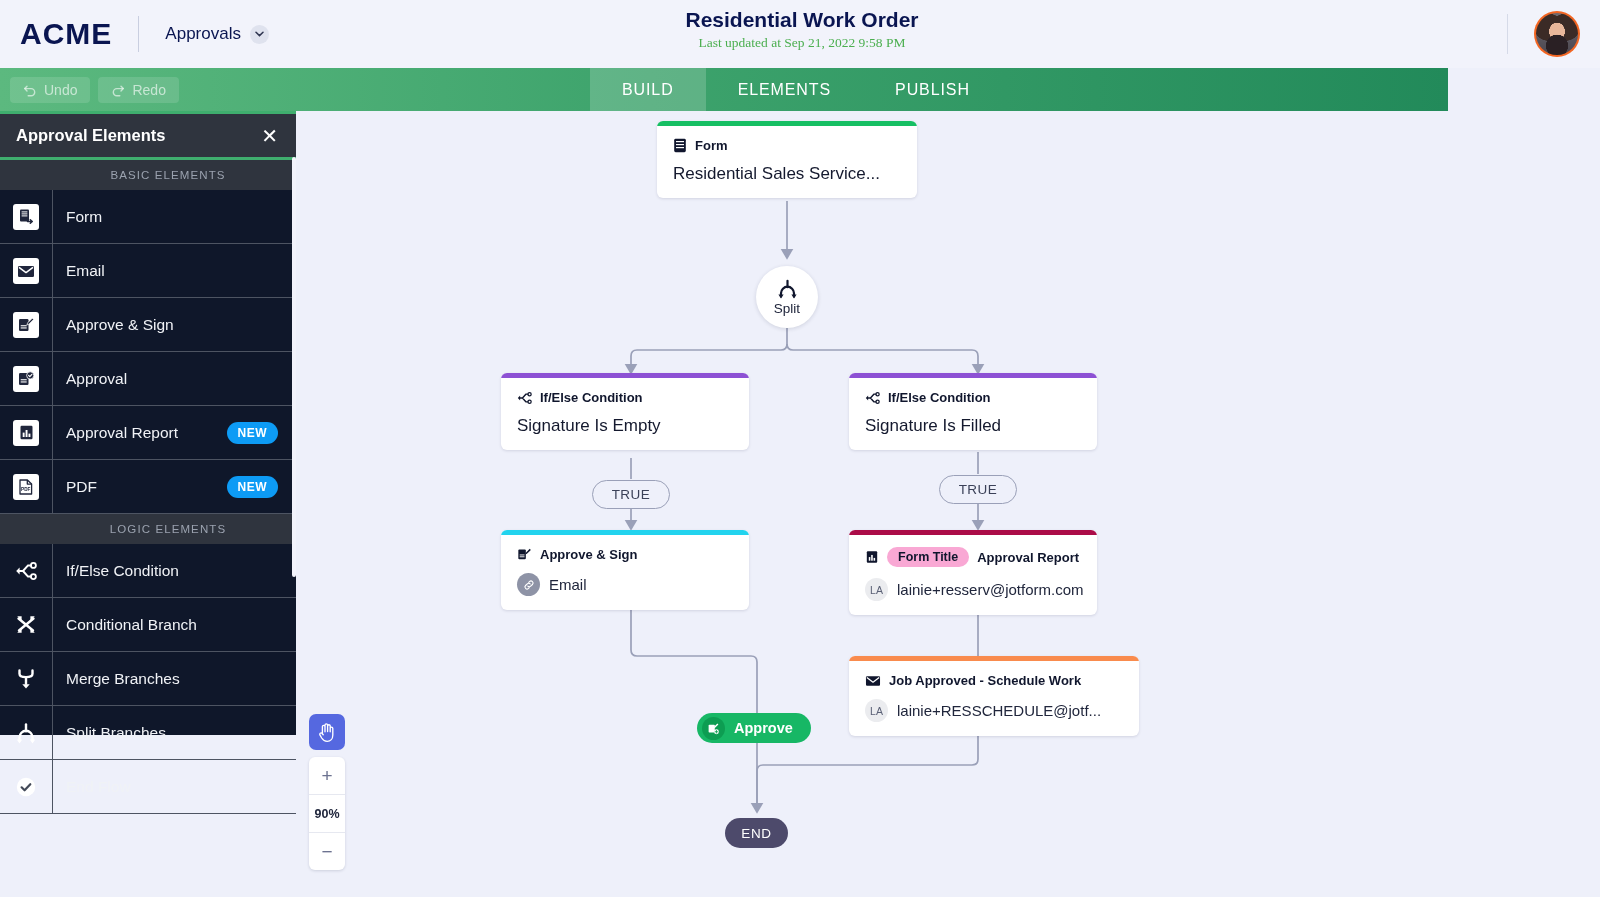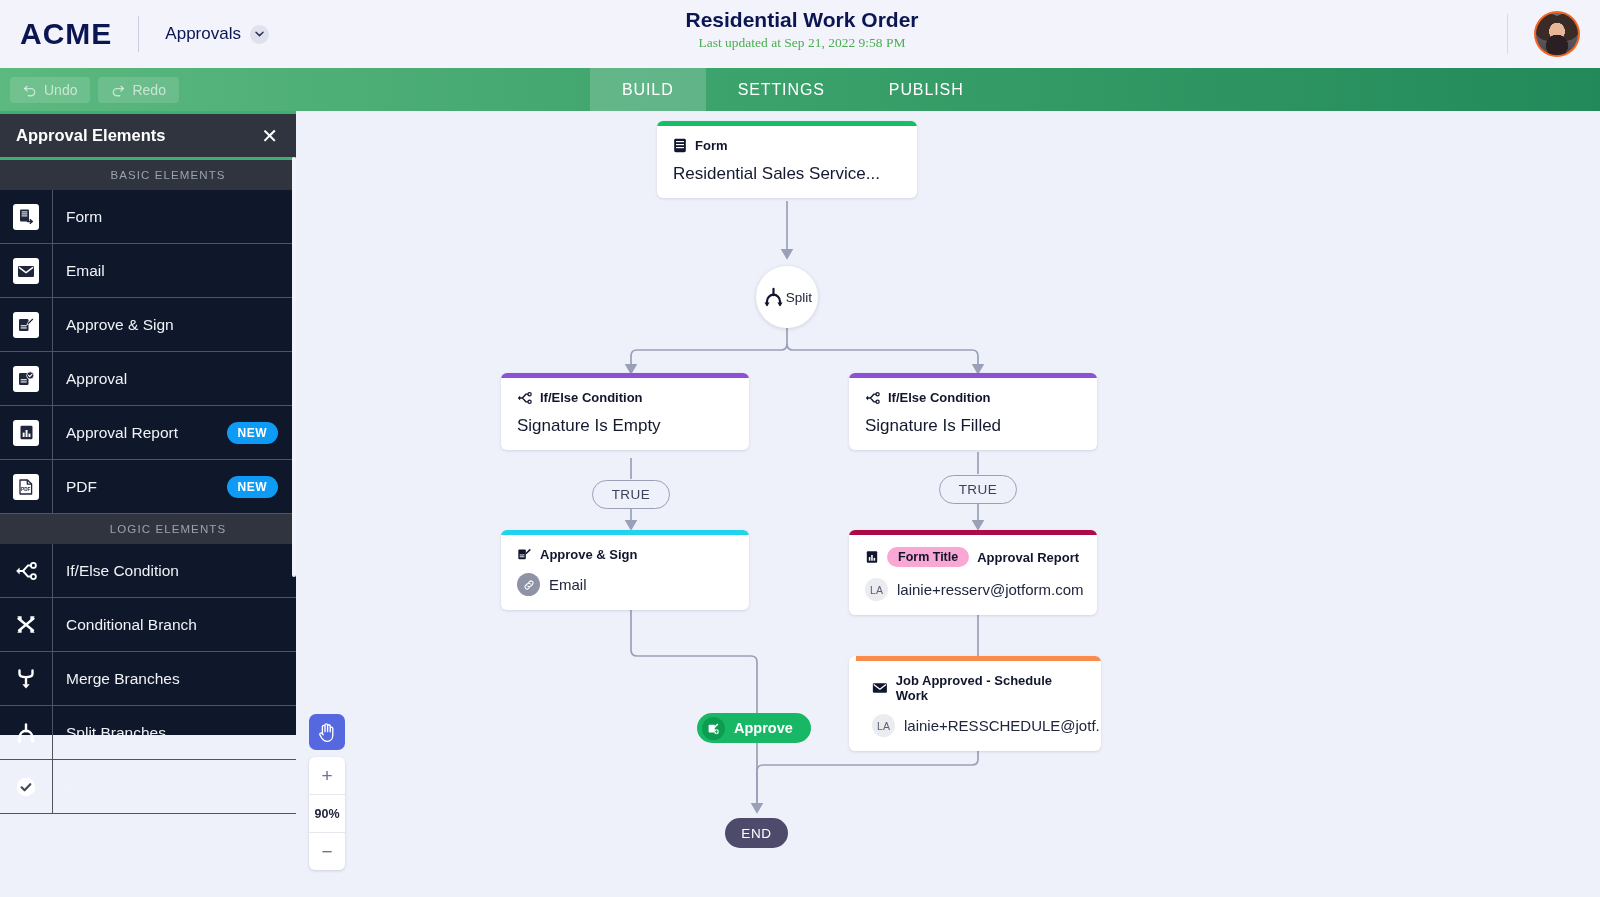--- a/index.html
+++ b/index.html
@@ -53,21 +53,21 @@
       radial-gradient(ellipse at 70% 34%, #3b2b26 0 34%, rgba(0,0,0,0) 35%),
       linear-gradient(#6e6a70, #4b4750);
     overflow: hidden;
   }
   .topbar-div2 {
     position: absolute; right: 92px; top: 14px; width: 1px; height: 40px; background: #d6dae8;
   }
 
   
   .actionbar {
-    position: absolute; left: 0; top: 68px; width: 1600px; height: 43px;
+    position: absolute; left: 0; top: 68px; width: 1448px; height: 43px;
     background: linear-gradient(90deg, #5cb97f 0%, #3da36c 45%, #228a5a 100%);
     display: flex; align-items: center;
   }
   .undo-redo { display: flex; gap: 8px; margin-left: 10px; }
   .ur-btn {
     display: flex; align-items: center; gap: 7px;
     padding: 5px 13px; border-radius: 4px;
     background: rgba(255,255,255,0.13);
     color: rgba(255,255,255,0.62); font-size: 14px;
   }
@@ -162,21 +162,21 @@
   }
   .pill-badge {
     background: #f9a8d4; color: #10162d; font-size: 12.5px; font-weight: 700;
     padding: 3px 11px; border-radius: 11px;
   }
 
   
   .split-node {
     position: absolute; width: 62px; height: 62px; border-radius: 50%;
     background: #ffffff; box-shadow: 0 1px 4px rgba(20,25,60,0.14);
-    display: flex; flex-direction: row; align-items: center; justify-content: center;
+    display: flex; flex-direction: column; align-items: center; justify-content: center;
     gap: 1px;
   }
   .split-label { font-size: 13.5px; color: #20263c; }
 
   .true-badge {
     position: absolute; width: 78px; height: 29px; border-radius: 15px;
     background: #eef0fa; border: 1.3px solid #9aa0b8;
     display: flex; align-items: center; justify-content: center;
     font-size: 13.5px; color: #3b4158; letter-spacing: 0.5px;
   }
@@ -250,21 +250,21 @@
     <div class="ur-btn">
       <svg width="14" height="14" viewBox="0 0 14 14">
           <path d="M10 3.2 12.3 5.6 10 8" fill="none" stroke="rgba(255,255,255,0.6)" stroke-width="1.4" stroke-linecap="round" stroke-linejoin="round"></path>
           <path d="M12.1 5.6H5.9a3.6 3.6 0 0 0 0 7.2h2.9" fill="none" stroke="rgba(255,255,255,0.6)" stroke-width="1.4" stroke-linecap="round"></path>
         </svg>
       <span>Redo</span>
     </div>
   </div>
   <div class="tabs">
     <div class="tab active">BUILD</div>
-    <div class="tab">SETTINGS</div>
+    <div class="tab">ELEMENTS</div>
     <div class="tab">PUBLISH</div>
   </div>
 </div>
 
 <div class="sidebar">
   <div class="sb-topline"></div>
   <div class="sb-header">
     <span class="sb-header-title">Approval Elements</span>
     <span class="sb-close">✕</span>
   </div>
@@ -558,21 +558,21 @@
         <span class="pill-badge">Form Title</span>
         <span>Approval Report</span>
       </div>
       <div class="node-sub">
         <span class="avatar-sm">LA</span>
         <span>lainie+resserv@jotform.com</span>
       </div>
     </div>
   </div>
 
-  <div class="node" style="left:553px; top:545px; width:252px;padding-left:7px;">
+  <div class="node" style="left:553px; top:545px; width:290px;">
     <div class="node-bar" style="background:#f98b4d"></div>
     <div class="node-body">
       <div class="node-head">
         <svg width="16" height="12" viewBox="0 0 18 14">
             <rect x="0.8" y="1.6" width="16.4" height="11" rx="1.3" fill="#10162d"></rect>
             <path d="M1.8 3 9 8.4l7.2-5.4" fill="none" stroke="#fff" stroke-width="1.5" stroke-linejoin="round"></path>
           </svg>
         <span>Job Approved - Schedule Work</span>
       </div>
       <div class="node-sub">

